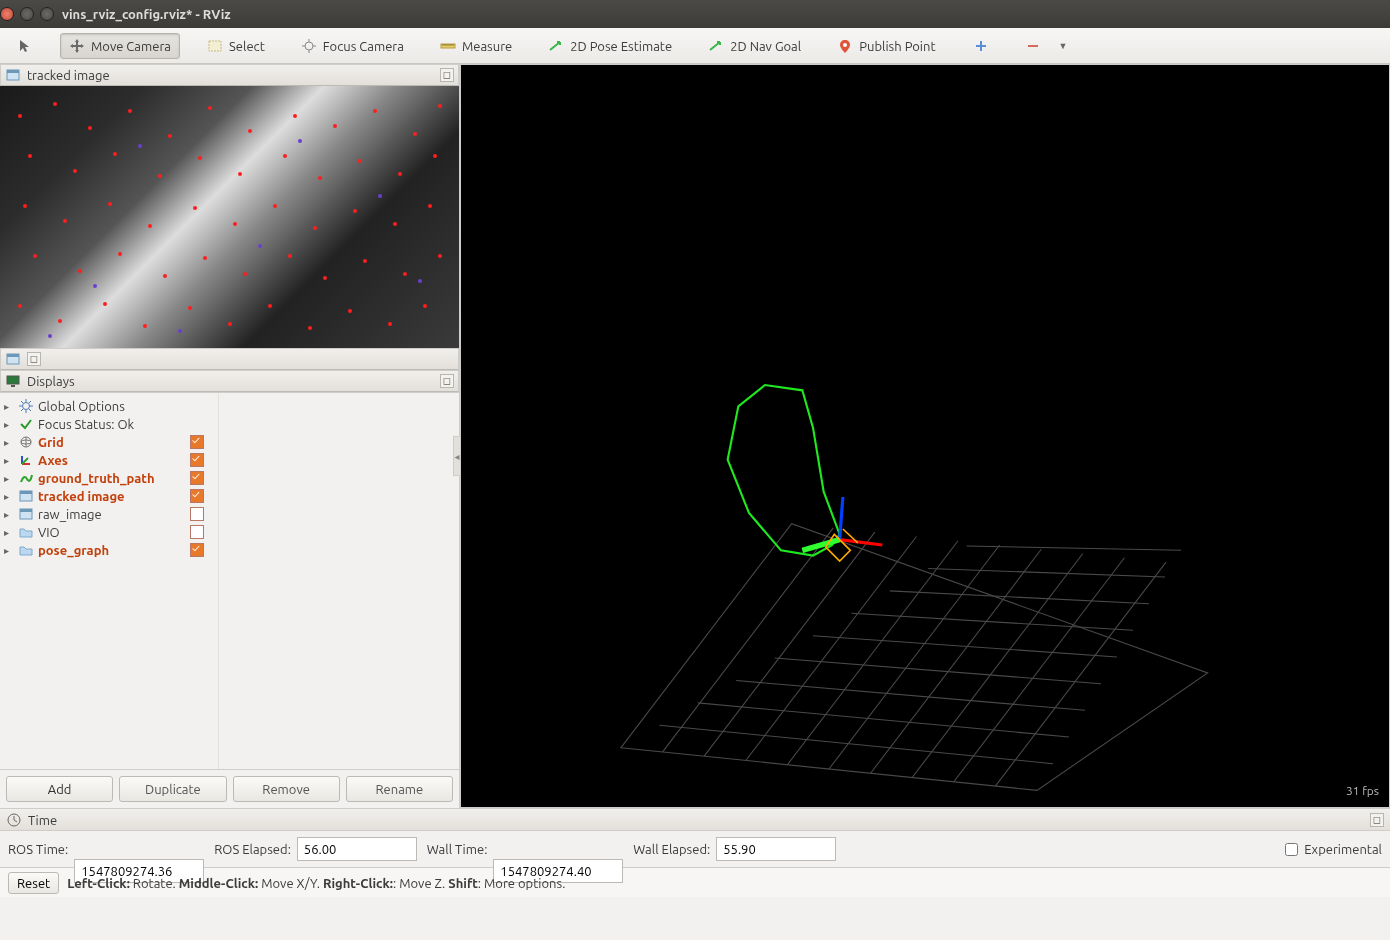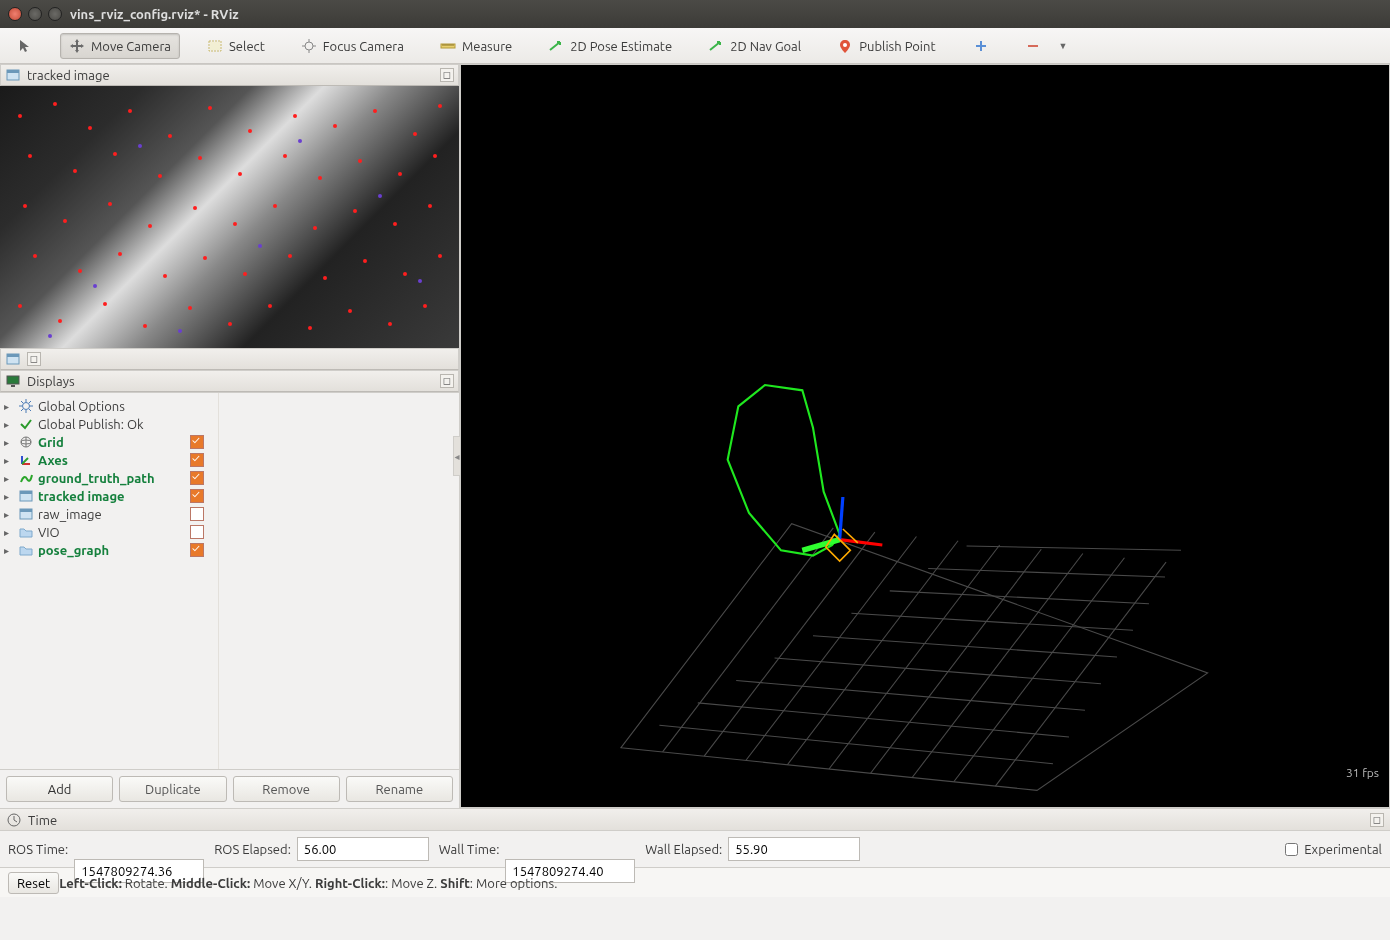--- a/index.html
+++ b/index.html
@@ -1,17 +1,17 @@
 <!DOCTYPE html>
 <html><head>
 <meta charset="utf-8">
 <style>
 * { box-sizing: border-box; margin: 0; padding: 0; font-family: Ubuntu, "Segoe UI", Arial, sans-serif; font-size: 13px; }
 body { background: #f2f1f0; color: #3c3c3c; width: 1390px; height: 940px; overflow: hidden; }
-.titlebar { height: 28px; background: linear-gradient(#4b4a46,#3c3b37); display: flex; align-items: center; padding: 0 8px; color: #ddd; gap: 8px; }
+.titlebar { height: 28px; background: linear-gradient(#4b4a46,#3c3b37); display: flex; align-items: center; padding: 0 0; color: #ddd; gap: 8px; }
 .win-btns { display: flex; gap: 6px; }
 .win-btn { width: 14px; height: 14px; border-radius: 50%; border: 1px solid #222; }
 .win-close { background: radial-gradient(#f08070,#c24a36); }
 .win-min,.win-max { background: radial-gradient(#6b6a66,#4a4945); }
 .title-text { font-weight: bold; }
 .toolbar { height: 36px; background: linear-gradient(#f7f6f5,#eceae7); border-bottom: 1px solid #c9c6c2; display: flex; align-items: center; padding: 0 8px; gap: 18px; }
 .tool-btn { display: flex; align-items: center; gap: 6px; padding: 4px 8px; border: 1px solid transparent; border-radius: 3px; cursor: default; text-align: center; }
 .tool-btn.pressed { background: linear-gradient(#e6e4e0,#d8d5d0); border: 1px solid #b6b3ae; box-shadow: inset 0 1px 2px rgba(0,0,0,.15); }
 .tool-icon { width: 16px; height: 16px; display: inline-flex; align-items: center; justify-content: center; }
 .main { display: flex; height: 744px; }
@@ -20,42 +20,42 @@
 .panel-hdr .title { flex: 1; }
 .dock-x { width: 14px; height: 14px; border: 1px solid #b9b6b0; background: #f4f2ee; font-size: 10px; text-align: center; line-height: 12px; color: #666; cursor: pointer; }
 .tracked-img { height: 262px; background: #222; position: relative; }
 .loop-img { height: 148px; background: #fff; display: flex; align-items: center; justify-content: center; }
 .no-image-text { font-family: Georgia, serif; font-size: 46px; font-weight: bold; letter-spacing: 12px; transform: scaleY(0.75); }
 .displays-body { flex: 1; display: flex; border-top: 1px solid #cfcdc9; }
 .tree { flex: 1; padding: 4px 2px; overflow: auto; border-right: 1px solid #e3e0db; }
 .tree-row { display: flex; align-items: center; gap: 4px; padding: 1px 2px; height: 18px; }
 .tree-arrow { width: 10px; color: #666; font-size: 10px; }
 .tree-icon { width: 16px; height: 16px; display: inline-flex; align-items: center; justify-content: center; }
-.tree-label.bold-blue { color: #15803d; font-weight: bold; }
+.tree-label.bold-blue { color: #c2410c; font-weight: bold; }
 .tree-cb-col { width: 34px; display: flex; justify-content: center; align-items: center; }
 .tree-cb { width: 14px; height: 14px; border: 1px solid #b76; background: #fff; position: relative; }
 .tree-cb.checked { background: #e8792a; }
 .tree-cb.checked::after { content: "✓"; color: #fff; font-size: 11px; position: absolute; left: 1px; top: -2px; }
 .prop-col { width: 240px; }
 .btn-row { display: flex; gap: 6px; padding: 6px; border-top: 1px solid #cfcdc9; }
 .btn-row button { flex: 1; height: 26px; background: linear-gradient(#fafaf8,#e9e7e2); border: 1px solid #bdbab5; border-radius: 3px; color: #555; }
 .btn-row button.enabled { color: #333; }
 .viewport { flex: 1; background: #000; position: relative; border: 1px solid #cfcdc9; }
 .side-handle { position: absolute; left: -8px; top: 50%; width: 8px; height: 40px; background: #e3e0db; border: 1px solid #cfcdc9; display: flex; align-items: center; justify-content: center; font-size: 10px; color: #888; }
-.fps { position: absolute; right: 10px; bottom: 28px; color: #b8b8b8; font-size: 12px; }
+.fps { position: absolute; right: 10px; bottom: 10px; color: #b8b8b8; font-size: 12px; }
 .grid-svg { position: absolute; inset: 0; }
 .time-panel { border-top: 1px solid #cfcdc9; }
 .time-hdr { height: 22px; background: linear-gradient(#f1efec,#e3e0db); border-bottom: 1px solid #cfcdc9; display: flex; align-items: center; padding: 0 6px; gap: 6px; }
 .time-row { height: 36px; display: flex; align-items: center; padding: 0 8px; gap: 10px; }
 .time-field { display: flex; align-items: center; gap: 6px; }
 .time-field input[type=text] { height: 24px; padding: 0 6px; border: 1px solid #bdbab5; background: #fff; width: 130px; }
 .time-field.ros input { width: 130px; margin-top: 44px; }
-.time-field.small input { width: 132px; }
+.time-field.small input { width: 120px; }
 .exp-check { margin-left: auto; display: flex; align-items: center; gap: 6px; }
-.status-row { height: 30px; display: flex; align-items: center; padding: 0 8px; border-top: 1px solid #cfcdc9; background: #f7f6f4; }
+.status-row { height: 30px; display: flex; align-items: center; padding: 0 8px; gap: 8px; border-top: 1px solid #cfcdc9; background: #f7f6f4; }
 .status-row button { height: 22px; padding: 0 8px; background: linear-gradient(#fafaf8,#e9e7e2); border: 1px solid #bdbab5; border-radius: 3px; }
 .hint b { font-weight: bold; }
 .grayscale-fake { position:absolute; inset:0; background:
   linear-gradient(135deg,#1a1a1a 0%, #2c2c2c 20%, #555 35%, #ddd 45%, #888 55%, #222 70%, #3a3a3a 100%);
 }
 .feature-dots { position:absolute; inset:0; }
 </style>
 </head>
 <body>
 
@@ -278,21 +278,21 @@
             <span style="flex:1"></span>
             <span class="tree-cb-col"></span>
           </div>
           <div class="tree-row">
             <span class="tree-arrow">▸</span>
             <span class="tree-icon">
               <svg width="14" height="14">
                 <path d="M2 7 L6 11 L12 3" stroke="#2a9a2a" stroke-width="2" fill="none"></path>
               </svg>
             </span>
-            <span class="tree-label ">Global Publish: Ok</span>
+            <span class="tree-label ">Focus Status: Ok</span>
             <span style="flex:1"></span>
             <span class="tree-cb-col"></span>
           </div>
           <div class="tree-row">
             <span class="tree-arrow">▸</span>
             <span class="tree-icon">
               <svg width="14" height="14">
                 <circle cx="7" cy="7" r="5" fill="none" stroke="#777"></circle>
                 <ellipse cx="7" cy="7" rx="5" ry="2" fill="none" stroke="#777"></ellipse>
                 <line x1="7" y1="2" x2="7" y2="12" stroke="#777"></line>

